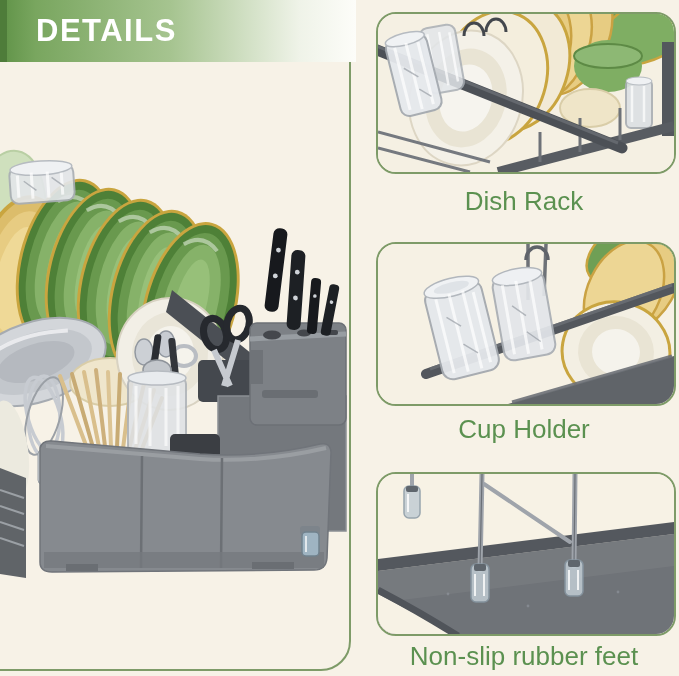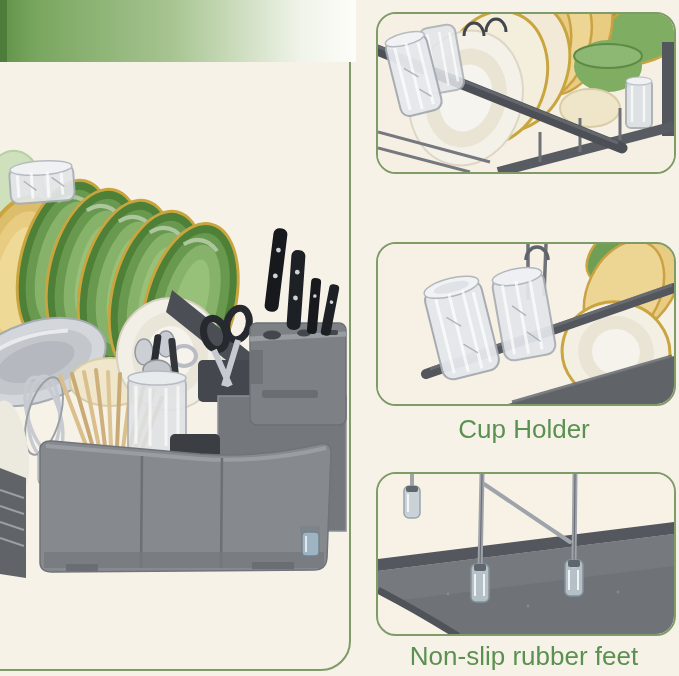--- a/index.html
+++ b/index.html
@@ -33,20 +33,21 @@
   #label-cup{top:414px;text-align:center;}
   #label-feet{top:641px;}
 </style>
 </head>
 <body>
 
 <div id="stage">
 
   <div id="header">
     <div class="edge"></div>
+    <span class="title">DETAILS</span>
   </div>
 
   <div id="left-panel"></div>
 
   <svg id="main-art" viewBox="0 0 348 445" width="348" height="445">
     <defs>
       <g id="gplate">
         <ellipse rx="46" ry="86" fill="#c9a53f"></ellipse>
         <ellipse rx="43" ry="83" fill="#4e8037"></ellipse>
         <ellipse rx="36" ry="75" fill="#69994e"></ellipse>
@@ -250,20 +251,21 @@
         </g>
         <g transform="translate(36,62) rotate(-14)">
           <rect x="-21" y="-40" width="42" height="78" rx="9" fill="#e5e8ec" opacity="0.95" stroke="#a4a9af" stroke-width="2"></rect>
           <ellipse cx="0" cy="-38" rx="20" ry="6" fill="#f0f2f4" stroke="#b6bbc1" stroke-width="1.5"></ellipse>
           <path d="M -12,-32 L -12,32 M 0,-34 L 0,34 M 12,-32 L 12,32" stroke="#ffffff" stroke-width="3" opacity="0.7"></path>
           <path d="M -8,-10 L 4,2 M 2,14 L 12,24" stroke="#8d939b" stroke-width="1.5" opacity="0.6"></path>
         </g>
       </g>
     </svg>
   </figure>
+  <div class="callout-label" id="label-dish">Dish Rack</div>
 
   <figure class="card" id="card-cup" style="margin:0">
     <svg viewBox="0 0 296 160" width="296" height="160">
       <rect width="296" height="160" fill="#f6f1e4"></rect>
 
       <ellipse cx="285" cy="8" rx="46" ry="36" fill="#7fae63" stroke="#5d8a45" stroke-width="2"></ellipse>
       <ellipse cx="252" cy="6" rx="28" ry="48" fill="#6f9f55" stroke="#c9a53f" stroke-width="2.5" transform="rotate(58 252 6)"></ellipse>
       <g>
         <ellipse cx="262" cy="38" rx="36" ry="54" fill="#e7cc82" stroke="#caa243" stroke-width="2.5" transform="rotate(30 262 38)"></ellipse>
         <ellipse cx="246" cy="48" rx="36" ry="54" fill="#edd694" stroke="#caa243" stroke-width="2.5" transform="rotate(26 246 48)"></ellipse>

